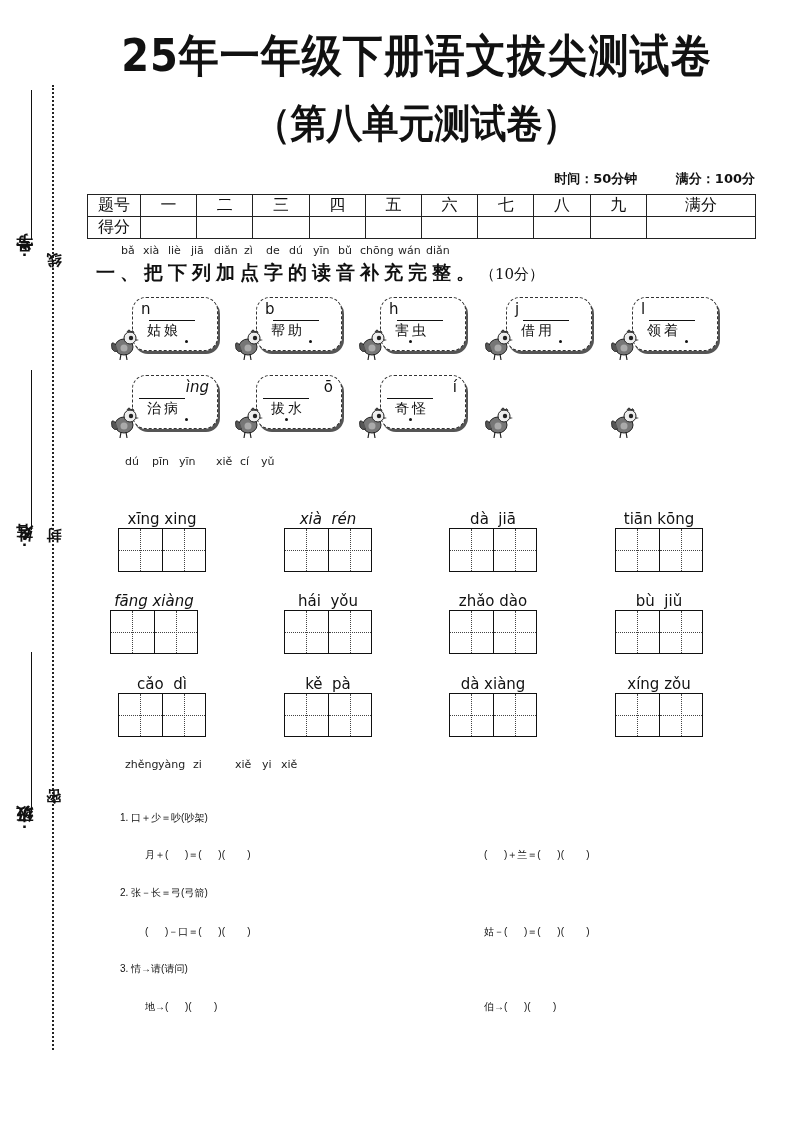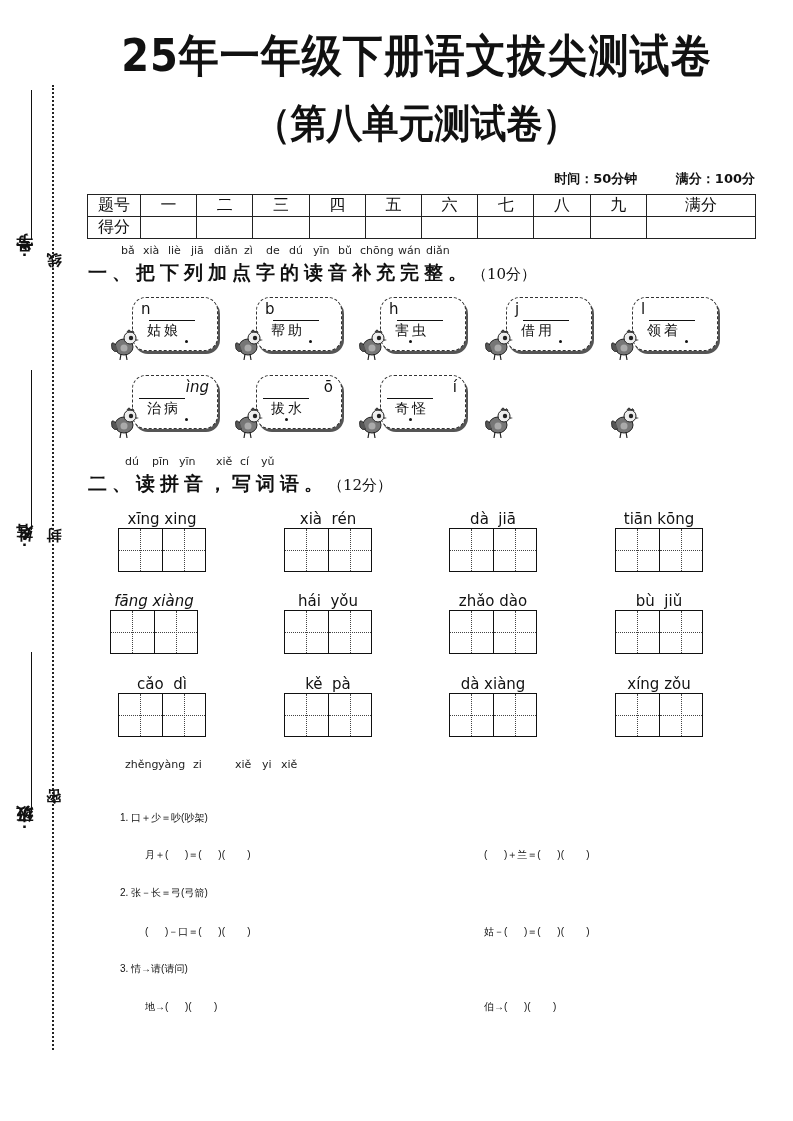--- a/index.html
+++ b/index.html
@@ -29,21 +29,21 @@
 
   
   table.score { position: absolute; left: 87px; top: 194px; width: 669px; border-collapse: collapse;
                 font-family: "DejaVu Sans", sans-serif; font-size: 16px; }
   table.score td { border: 1.3px solid #222; height: 18px; text-align: center; padding: 0; }
 
   
   .sec { position: absolute; left: 88px; font-family: "DejaVu Sans", sans-serif; }
   .py-row { font-size: 11px; color:#222; height: 14px; white-space: nowrap; }
   .py-row span { position: absolute; }
-  .sec-title { font-size: 19px; font-weight: bold; letter-spacing: 5px; white-space: nowrap; margin-top: 2px; }
+  .sec-title { font-size: 19px; font-weight: bold; letter-spacing: 5px; white-space: nowrap; margin-top: 2px; margin-left: 8px; }
   .sec-title .pts { font-family: "DejaVu Serif", serif; font-weight: normal; font-size: 15px; letter-spacing: 0; }
 
   
   .bubble-wrap { position: absolute; width: 110px; height: 66px; }
   .bubble { position: absolute; left: 22px; top: 0; width: 84px; height: 52px; border: 1.6px dashed #333;
             border-radius: 14px; box-shadow: 2px 3px 0 #555; background:#fff; }
   .bubble .blank { position: absolute; top: 22px; left: 8px; width: 46px; border-top: 1.3px solid #111; }
   .bubble .py { position: absolute; font-family: "DejaVu Sans", sans-serif; font-size: 15px; top: 2px; }
   .bubble .word { position: absolute; top: 24px; left: 14px; font-size: 14px; letter-spacing: 3px; }
   .bubble .dot { position: absolute; top: 42px; width: 3px; height: 3px; background:#111; border-radius: 50%; }
@@ -307,34 +307,31 @@
 
 <div class="sec" style="top:455px;">
   <div class="py-row" style="position:relative; width:300px;">
     <span style="left:37px">dú</span>
     <span style="left:64px">pīn</span>
     <span style="left:91px">yīn</span>
     <span style="left:128px">xiě</span>
     <span style="left:152px">cí</span>
     <span style="left:173px">yǔ</span>
   </div>
-  <div class="sec-title">
-    <span>二、读拼音，写词语。</span><span class="pts">（12分）</span>
-  </div>
 </div>
 
 <div id="wordboxes">
     <div class="wordbox" style="left: 116px; top: 510px;">
       <div class="py" style="white-space:pre">xīng xing</div>
       <div class="grid">
         <div class="cell"></div>
         <div class="cell"></div>
       </div>
     </div>
-    <div class="wordbox" style="left: 282px; top: 510px;">
+    <div class="wordbox" style="left: 282px; top: 510px; font-style: italic;">
       <div class="py" style="white-space:pre">xià  rén</div>
       <div class="grid">
         <div class="cell"></div>
         <div class="cell"></div>
       </div>
     </div>
     <div class="wordbox" style="left: 447px; top: 510px;">
       <div class="py" style="white-space:pre">dà  jiā</div>
       <div class="grid">
         <div class="cell"></div>

